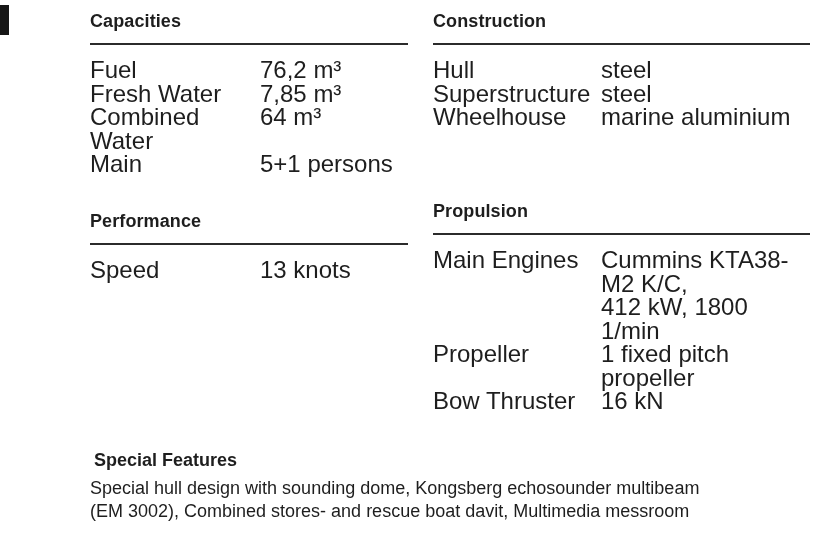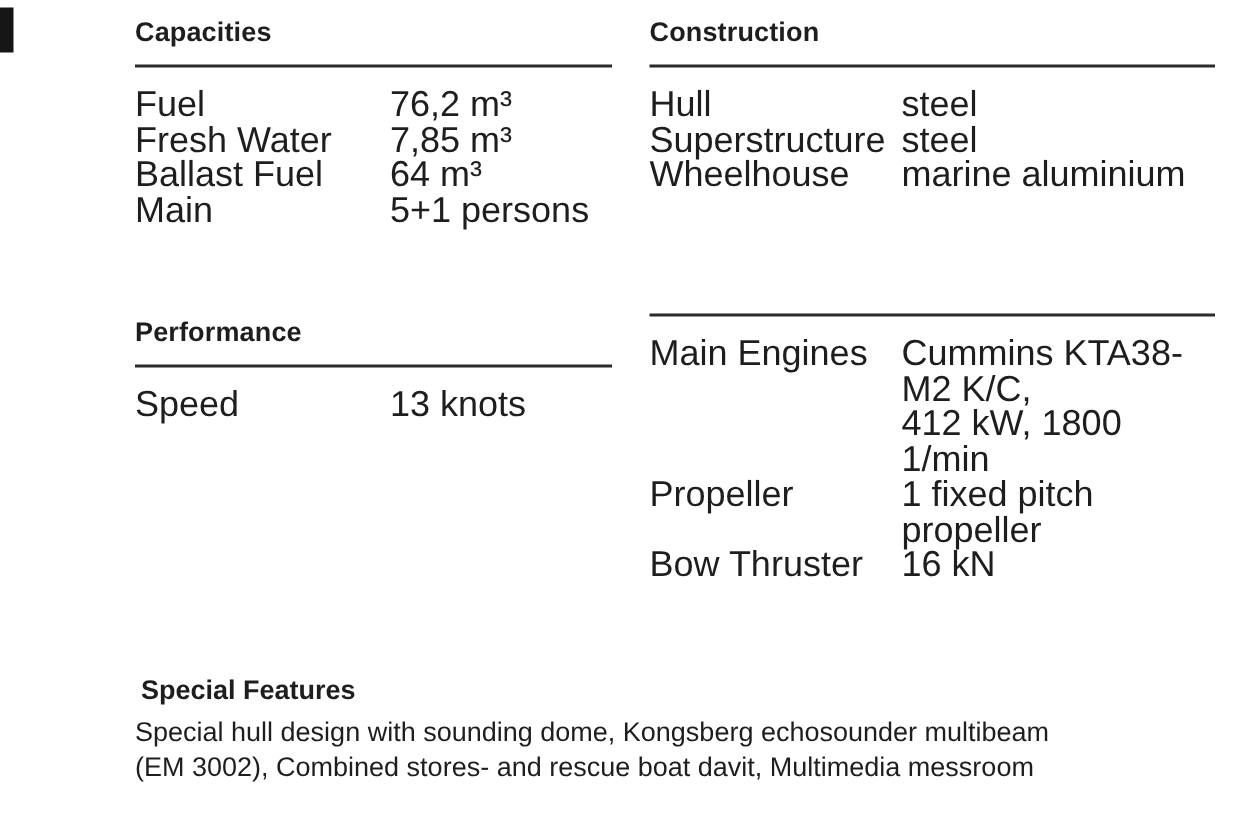--- a/index.html
+++ b/index.html
@@ -80,21 +80,21 @@
   <div class="rows">
     <div class="row">
       <div class="label">Fuel</div>
       <div class="value">76,2 m³</div>
     </div>
     <div class="row">
       <div class="label">Fresh Water</div>
       <div class="value">7,85 m³</div>
     </div>
     <div class="row">
-      <div class="label">Ballast Fuel</div>
+      <div class="label">Combined Water</div>
       <div class="value">64 m³</div>
     </div>
     <div class="row">
       <div class="label">Main</div>
       <div class="value">5+1 persons</div>
     </div>
   </div>
 </section>
 
 <section class="spec-section right" style="left:433px; top:9px; width:377px;">
@@ -121,20 +121,21 @@
   <div class="rule"></div>
   <div class="rows">
     <div class="row">
       <div class="label">Speed</div>
       <div class="value">13 knots</div>
     </div>
   </div>
 </section>
 
 <section class="spec-section right" style="left:433px; top:199px; width:377px;">
+  <h2 class="section-title">Propulsion</h2>
   <div class="rule"></div>
   <div class="rows">
     <div class="row">
       <div class="label">Main Engines</div>
       <div class="value">Cummins KTA38-M2 K/C,
 412 kW, 1800 1/min</div>
     </div>
     <div class="row">
       <div class="label">Propeller</div>
       <div class="value">1 fixed pitch propeller</div>

